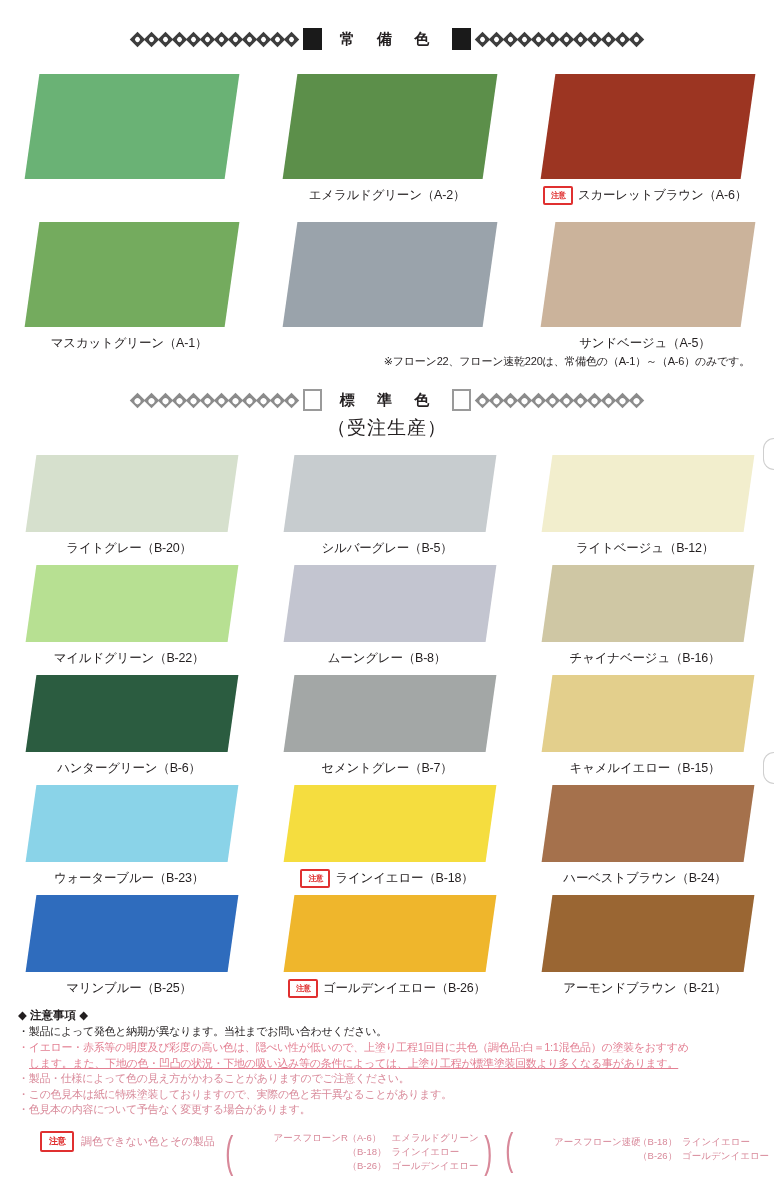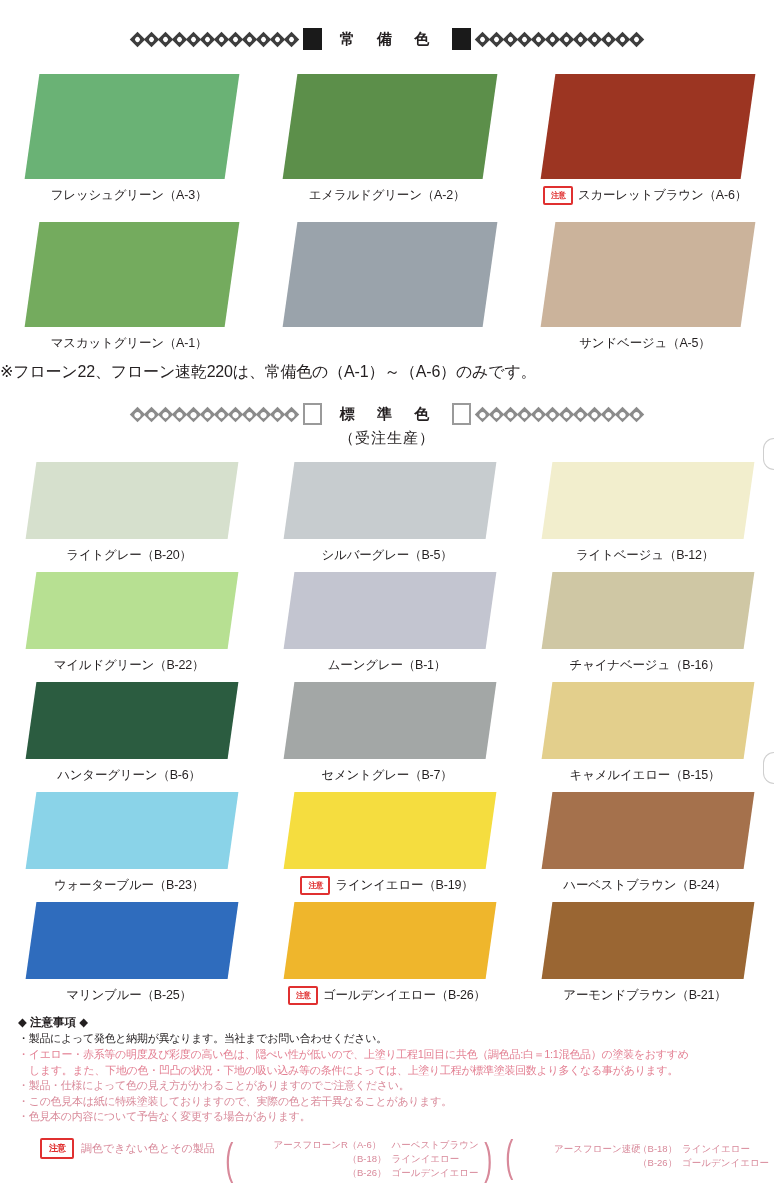--- a/index.html
+++ b/index.html
@@ -36,21 +36,21 @@
   .diamond.open::after{left:2.5px;top:2.5px;width:6px;height:6px;}
   .sq{
     width:19px;height:22px;background:#1a1a1a;flex:0 0 auto;
   }
   .sq.hollow{background:#ffffff;border:2px solid #9a9a9a;width:15px;height:18px;}
   .head-title{
     font-size:15px;font-weight:bold;letter-spacing:9px;
     padding:0 8px 0 12px;white-space:nowrap;
   }
   .head-sub{
-    text-align:center;font-size:15px;margin-top:-2px;letter-spacing:1px;
+    text-align:center;font-size:19px;margin-top:-2px;letter-spacing:1px;
   }
 
   
   .grid{display:flex;flex-wrap:wrap;}
   .cell{width:33.33%;box-sizing:border-box;}
   .cell-inner{display:flex;flex-direction:column;align-items:center;}
   .chip{
     width:200px;height:105px;
     background:#ccc;
     transform:skewX(-8deg);
@@ -74,39 +74,39 @@
     font-size:8px;font-weight:bold;
     letter-spacing:-1px;
     border-radius:2px;
     flex:0 0 auto;
   }
 
   .rowgap-a{margin-top:18px;}
   .rowgap-b{margin-top:8px;}
 
   .fine-note{
-    text-align:left;
-    font-size:16px;
+    text-align:right;
+    font-size:11px;
     padding-right:24px;
-    margin-top:10px;
+    margin-top:2px;
     letter-spacing:-0.2px;
   }
 
   
   .footer{
     margin-top:10px;
     padding:0 14px 0 18px;
     font-size:11px;
     line-height:1.42;
   }
   .foot-title{font-weight:bold;font-size:11.5px;color:#231f20;margin-bottom:1px;}
   .foot-line{color:#231f20;letter-spacing:-0.3px;white-space:nowrap;}
   .foot-line.red{color:#e37f92;}
   .foot-line.red2{color:#d98a9a;}
-  .foot-line.indent{padding-left:11px;}
+  .foot-line.indent{padding-left:11px;text-decoration:underline;}
 
   .legend{
     display:flex;align-items:flex-start;gap:7px;
     margin-top:13px;padding-left:22px;
     color:#d8899a;
   }
   .legend .badge{border-color:#e03030;color:#e03030;width:30px;height:17px;font-size:9px;}
   .legend-label{font-size:11px;color:#d8899a;padding-top:3px;white-space:nowrap;}
   .paren-group{display:flex;align-items:stretch;gap:2px;}
   .paren{
@@ -166,24 +166,20 @@
           <i class="diamond"></i>
           <i class="diamond"></i>
           <i class="diamond"></i>
       </span>
     </div>
 
     <div class="grid rowgap-a">
       <div class="cell">
           <div class="cell-inner">
         <div class="chip" style="background: rgb(106, 178, 117);"></div>
-        <div class="label-row">
-
-          <span class="label-txt">フレッシュグリーン（A-3）</span>
-        </div>
       </div>
         </div>
       <div class="cell">
           <div class="cell-inner">
         <div class="chip" style="background: rgb(92, 143, 74);"></div>
         <div class="label-row">
 
           <span class="label-txt">エメラルドグリーン（A-2）</span>
         </div>
       </div>
@@ -295,21 +291,21 @@
         <div class="chip std" style="background: rgb(183, 224, 146);"></div>
         <div class="label-row">
               <span class="label-txt">マイルドグリーン（B-22）</span>
             </div>
       </div>
         </div>
       <div class="cell">
           <div class="cell-inner">
         <div class="chip std" style="background: rgb(195, 197, 208);"></div>
         <div class="label-row">
-              <span class="label-txt">ムーングレー（B-1）</span>
+              <span class="label-txt">ムーングレー（B-8）</span>
             </div>
       </div>
         </div>
       <div class="cell">
           <div class="cell-inner">
         <div class="chip std" style="background: rgb(207, 199, 164);"></div>
         <div class="label-row">
               <span class="label-txt">チャイナベージュ（B-16）</span>
             </div>
       </div>
@@ -350,21 +346,21 @@
         <div class="label-row">
               <span class="label-txt">ウォーターブルー（B-23）</span>
             </div>
       </div>
         </div>
       <div class="cell">
           <div class="cell-inner">
         <div class="chip std" style="background: rgb(245, 221, 63);"></div>
         <div class="label-row">
           <span class="badge">注意</span>
-          <span class="label-txt">ラインイエロー（B-19）</span>
+          <span class="label-txt">ラインイエロー（B-18）</span>
         </div>
       </div>
         </div>
       <div class="cell">
           <div class="cell-inner">
         <div class="chip std" style="background: rgb(165, 113, 76);"></div>
         <div class="label-row">
               <span class="label-txt">ハーベストブラウン（B-24）</span>
             </div>
       </div>
@@ -412,21 +408,21 @@
     <div class="legend">
       <span class="badge">注意</span>
       <span class="legend-label">調色できない色とその製品</span>
 
       <span class="paren-group">
         <span class="paren">(</span>
         <span class="paren-body">
           <span class="paren-row">
             <span class="pcol-prod">アースフローンR</span>
             <span class="pcol-code">（A-6）</span>
-            <span class="pcol-name">ハーベストブラウン</span>
+            <span class="pcol-name">エメラルドグリーン</span>
           </span>
           <span class="paren-row">
             <span class="pcol-prod"></span>
             <span class="pcol-code">（B-18）</span>
             <span class="pcol-name">ラインイエロー</span>
           </span>
           <span class="paren-row">
             <span class="pcol-prod"></span>
             <span class="pcol-code">（B-26）</span>
             <span class="pcol-name">ゴールデンイエロー</span>

